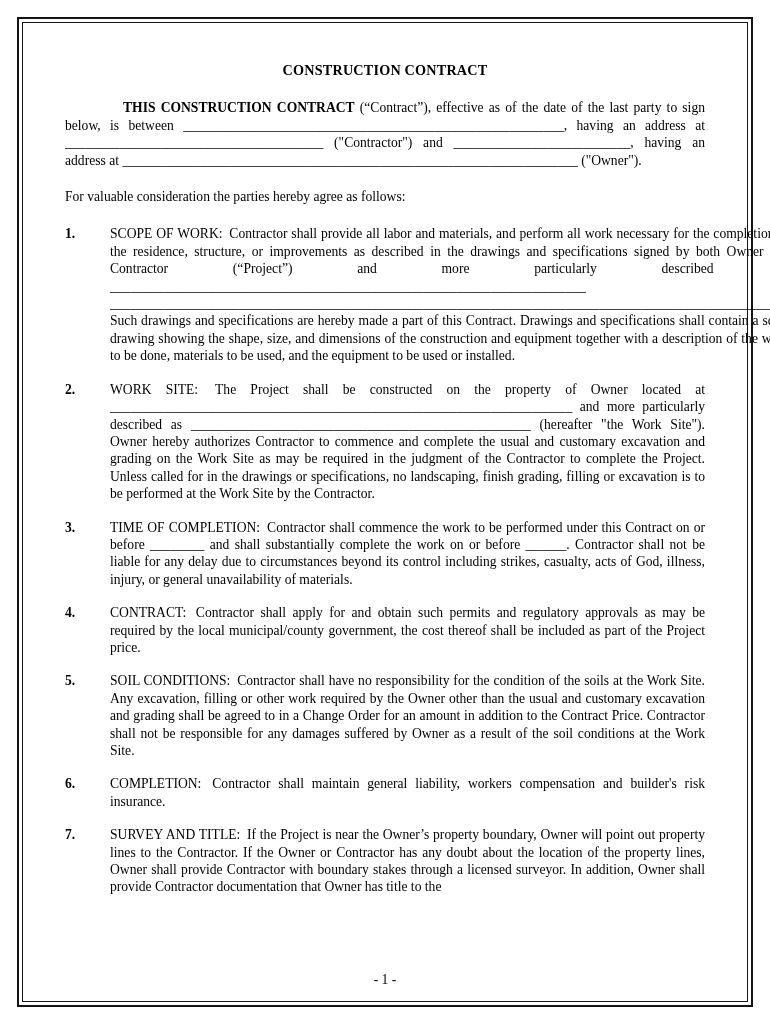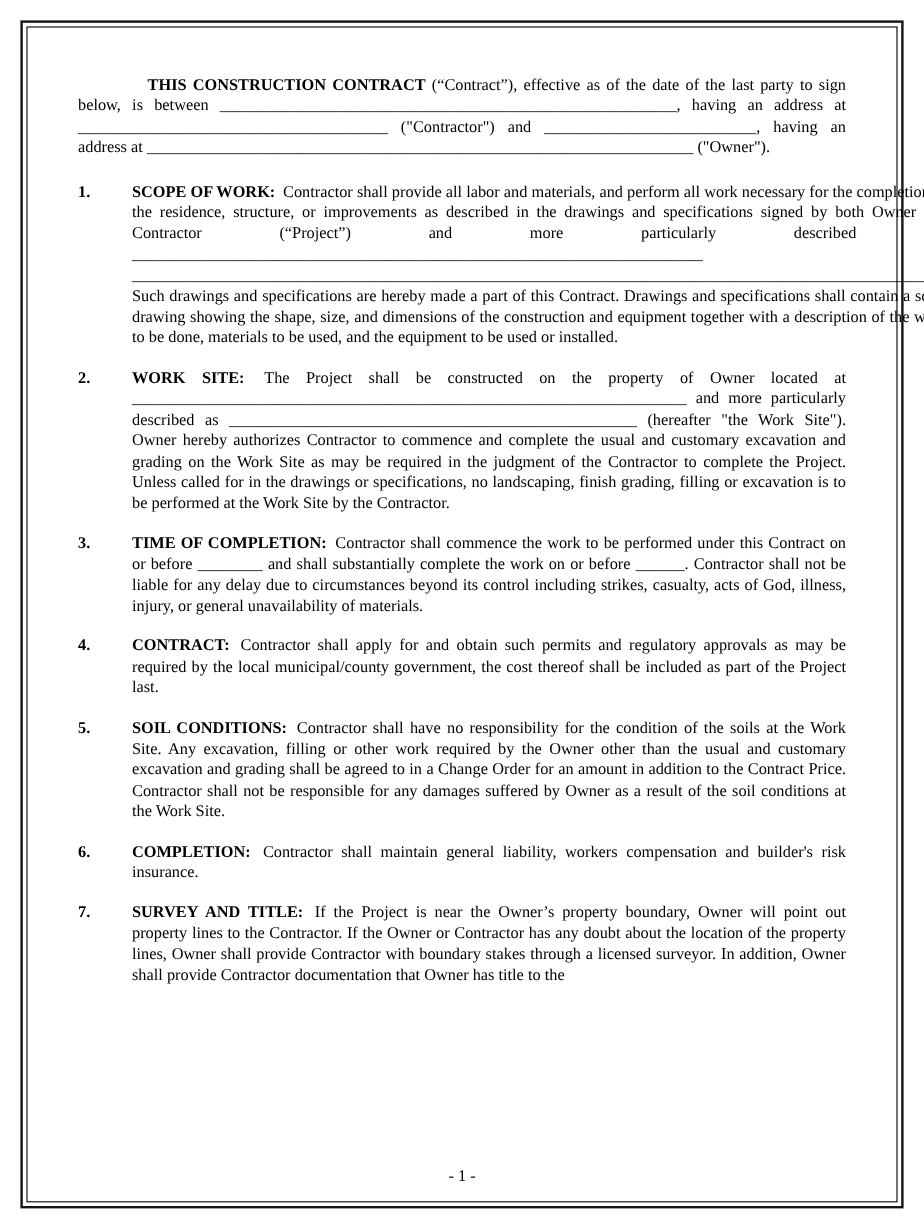--- a/index.html
+++ b/index.html
@@ -63,21 +63,21 @@
   .section .num {
     flex: 0 0 45px;
     font-weight: bold;
   }
   .section .body {
     flex: 1;
     text-align: justify;
     overflow-wrap: break-word;
   }
   .sec-heading {
-    font-weight: bold;
+    font-weight: normal;
     margin-right: 3px;
   }
   .blank-line {
     white-space: nowrap;
     overflow: hidden;
     width: 100%;
   }
   .para2 {
     margin: 0;
     text-align: justify;
@@ -93,23 +93,25 @@
 </style>
 </head>
 <body>
 
 <div class="sheet">
   <div class="frame-outer"></div>
   <div class="frame-inner"></div>
 
   <div class="content">
 
+    <h1 class="doc-title">CONSTRUCTION CONTRACT</h1>
 
     <p class="intro"><span class="bold">THIS CONSTRUCTION CONTRACT</span><span> (“Contract”), effective as of the date of the last party to sign below, is between ________________________________________________________, having an address at ______________________________________ ("Contractor") and __________________________, having an address at ___________________________________________________________________ ("Owner").</span></p>
 
+    <p class="consideration">For valuable consideration the parties hereby agree as follows:</p>
 
     <div class="section">
       <div class="num">1.</div>
       <div class="body">
         <span class="sec-heading">SCOPE OF WORK:</span><span> Contractor shall provide all labor and materials, and perform all work necessary for the completion of the residence, structure, or improvements as described in the drawings and specifications signed by both Owner and Contractor (“Project”) and more particularly described as ______________________________________________________________________</span>
         <div class="blank-line">____________________________________________________________________________________________________</div>
         <p class="para2">Such drawings and specifications are hereby made a part of this Contract. Drawings and specifications shall contain a scale drawing showing the shape, size, and dimensions of the construction and equipment together with a description of the work to be done, materials to be used, and the equipment to be used or installed.</p>
       </div>
     </div>
 
@@ -123,21 +125,21 @@
     <div class="section">
       <div class="num">3.</div>
       <div class="body">
         <span class="sec-heading">TIME OF COMPLETION:</span><span> Contractor shall commence the work to be performed under this Contract on or before ________ and shall substantially complete the work on or before ______.  Contractor shall not be liable for any delay due to circumstances beyond its control including strikes, casualty, acts of God, illness, injury, or general unavailability of materials.</span>
       </div>
     </div>
 
     <div class="section">
       <div class="num">4.</div>
       <div class="body">
-        <span class="sec-heading">CONTRACT:</span><span> Contractor shall apply for and obtain such permits and regulatory approvals as may be required by the local municipal/county government, the cost thereof shall be included as part of the Project last.</span>
+        <span class="sec-heading">CONTRACT:</span><span> Contractor shall apply for and obtain such permits and regulatory approvals as may be required by the local municipal/county government, the cost thereof shall be included as part of the Project price.</span>
       </div>
     </div>
 
     <div class="section">
       <div class="num">5.</div>
       <div class="body">
         <span class="sec-heading">SOIL CONDITIONS:</span><span> Contractor shall have no responsibility for the condition of the soils at the Work Site.  Any excavation, filling or other work required by the Owner other than the usual and customary excavation and grading shall be agreed to in a Change Order for an amount in addition to the Contract Price.  Contractor shall not be responsible for any damages suffered by Owner as a result of the soil conditions at the Work Site.</span>
       </div>
     </div>
 

